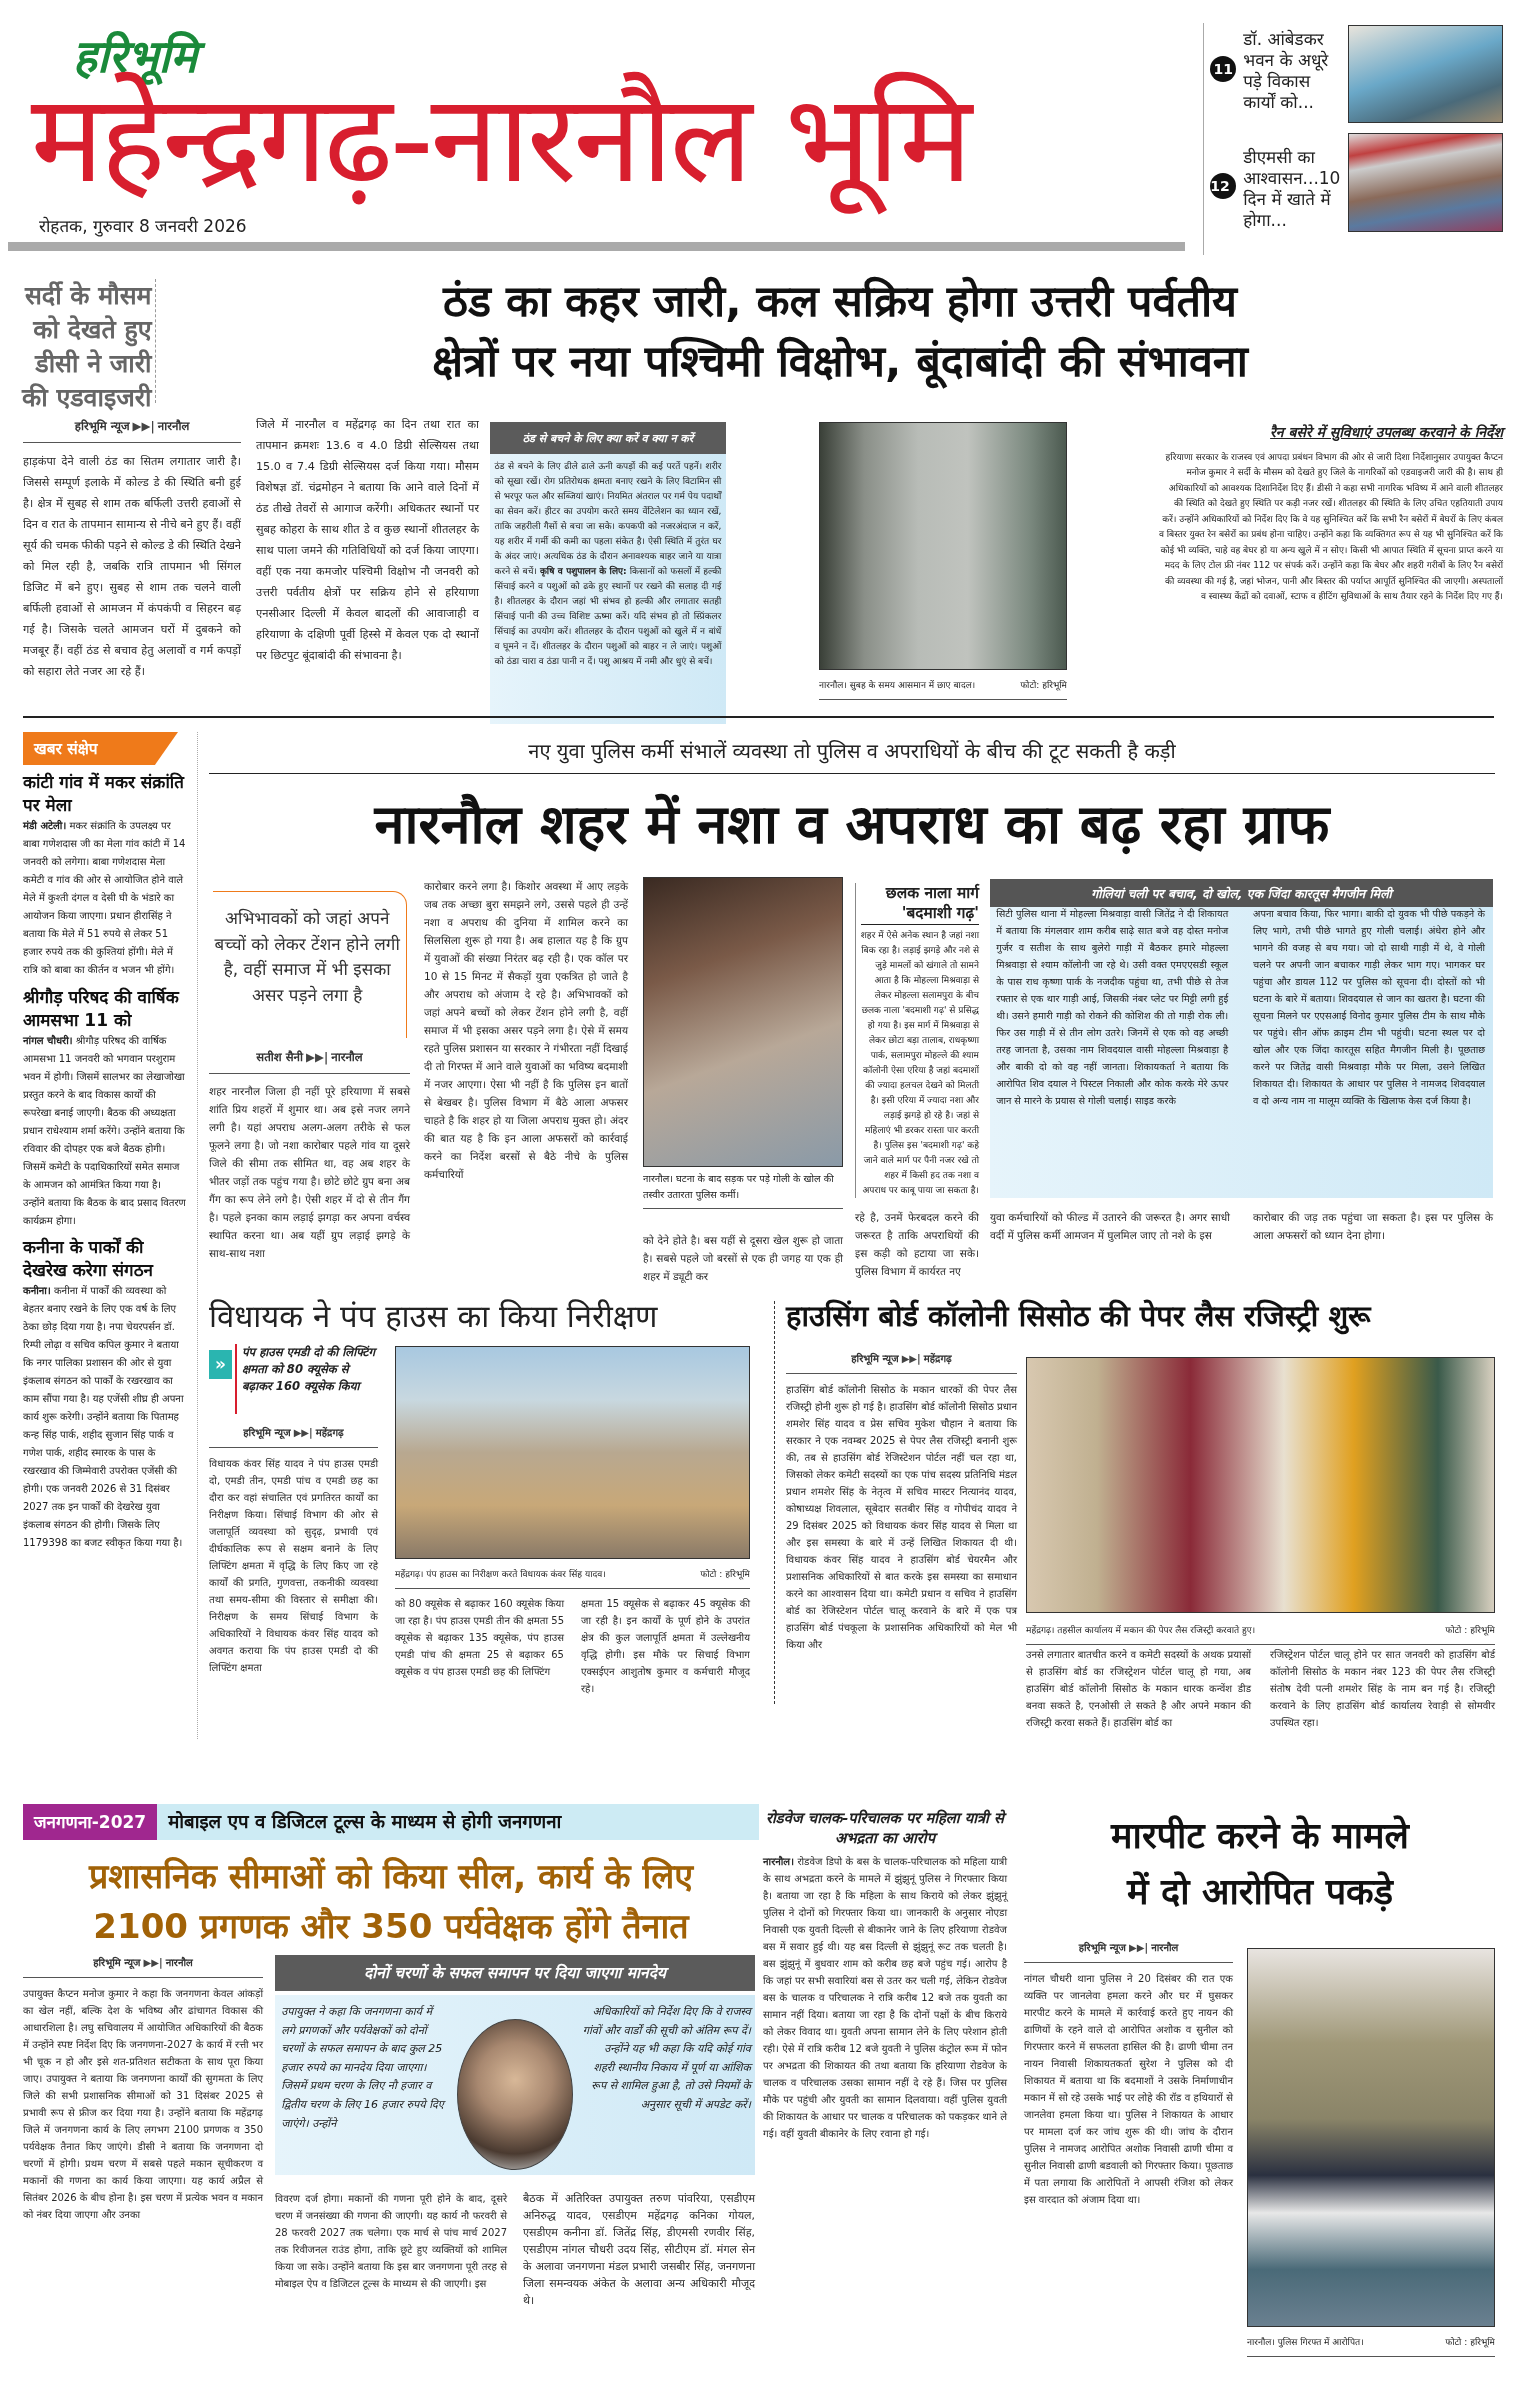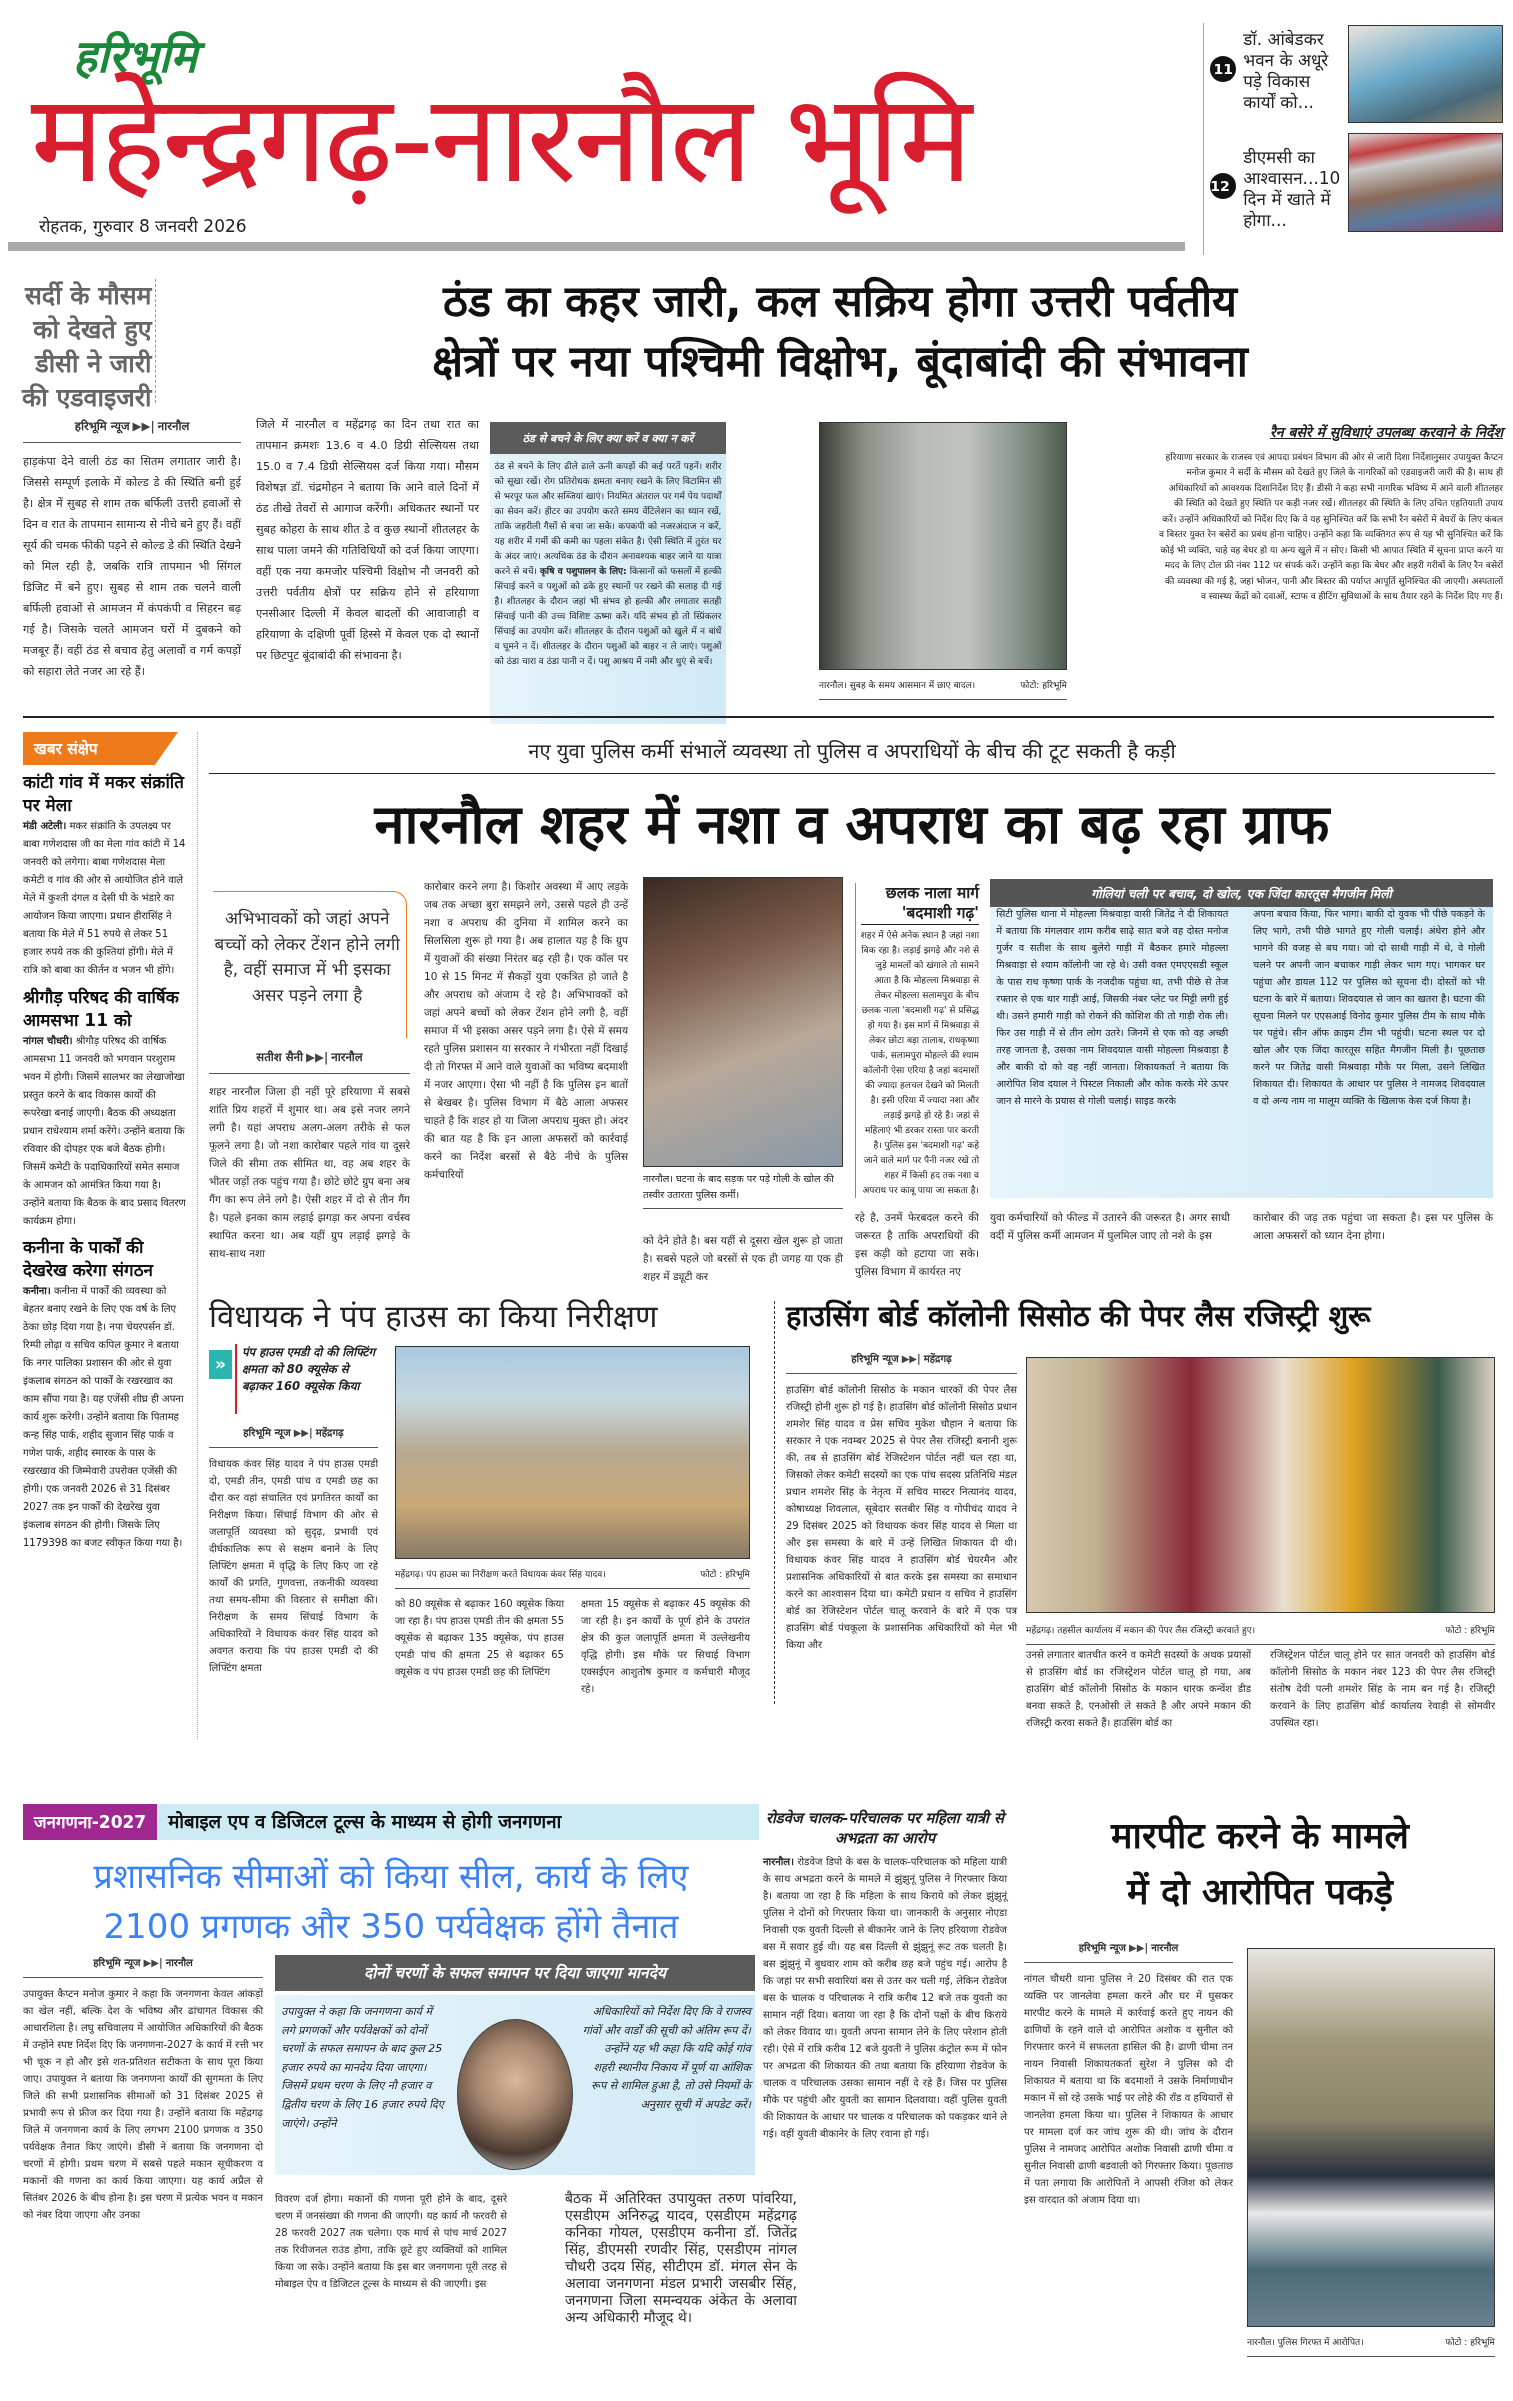--- a/index.html
+++ b/index.html
@@ -155,37 +155,37 @@
   <span>महेंद्रगढ़। तहसील कार्यालय में मकान की पेपर लैस रजिस्ट्री करवाते हुए।</span>
     <span>फोटो : हरिभूमि</span>
 </div>
 <div class="abs txt" style="left:1026px;top:1646px;width:225px;font-size:10px;line-height:17px;">उनसे लगातार बातचीत करने व कमेटी सदस्यों के अथक प्रयासों से हाउसिंग बोर्ड का रजिस्ट्रेशन पोर्टल चालू हो गया, अब हाउसिंग बोर्ड कॉलोनी सिसोठ के मकान धारक कन्वेंश डीड बनवा सकते है, एनओसी ले सकते है और अपने मकान की रजिस्ट्री करवा सकते हैं। हाउसिंग बोर्ड का</div>
 <div class="abs txt" style="left:1270px;top:1646px;width:225px;font-size:10px;line-height:17px;">रजिस्ट्रेशन पोर्टल चालू होने पर सात जनवरी को हाउसिंग बोर्ड कॉलोनी सिसोठ के मकान नंबर 123 की पेपर लैस रजिस्ट्री संतोष देवी पत्नी शमशेर सिंह के नाम बन गई है। रजिस्ट्री करवाने के लिए हाउसिंग बोर्ड कार्यालय रेवाड़ी से सोमवीर उपस्थित रहा।</div>
 
 <div class="abs" style="left:23px;top:1804px;width:736px;height:36px;background:#cdebf4;display:flex;align-items:center;">
   <div style="background:#a0278f;color:#fff;font-weight:bold;font-size:17px;padding:0 11px;height:36px;line-height:36px;">जनगणना-2027</div>
   <div style="font-size:18.6px;font-weight:bold;padding-left:11px;color:#111;white-space:nowrap;">मोबाइल एप व डिजिटल टूल्स के माध्यम से होगी जनगणना</div>
 </div>
-<div class="abs" style="left:23px;top:1851px;width:736px;font-size:34px;line-height:50px;font-weight:normal;color:#3b82f6;text-align:center;">
+<div class="abs" style="left:23px;top:1851px;width:736px;font-size:34px;line-height:50px;font-weight:bold;color:#a16207;text-align:center;">
   <div>प्रशासनिक सीमाओं को किया सील, कार्य के लिए</div>
   <div>2100 प्रगणक और 350 पर्यवेक्षक होंगे तैनात</div>
 </div>
 <div class="abs" style="left:23px;top:1955px;width:240px;">
   <div class="byline" style="font-size:10px;"><span>हरिभूमि न्यूज</span><span class="arr">▶▶|</span><span>नारनौल</span></div>
   <div class="txt" style="font-size:10px;line-height:17px;">उपायुक्त कैप्टन मनोज कुमार ने कहा कि जनगणना केवल आंकड़ों का खेल नहीं, बल्कि देश के भविष्य और ढांचागत विकास की आधारशिला है। लघु सचिवालय में आयोजित अधिकारियों की बैठक में उन्होंने स्पष्ट निर्देश दिए कि जनगणना-2027 के कार्य में रत्ती भर भी चूक न हो और इसे शत-प्रतिशत सटीकता के साथ पूरा किया जाए। उपायुक्त ने बताया कि जनगणना कार्यों की सुगमता के लिए जिले की सभी प्रशासनिक सीमाओं को 31 दिसंबर 2025 से प्रभावी रूप से फ्रीज कर दिया गया है। उन्होंने बताया कि महेंद्रगढ़ जिले में जनगणना कार्य के लिए लगभग 2100 प्रगणक व 350 पर्यवेक्षक तैनात किए जाएंगे। डीसी ने बताया कि जनगणना दो चरणों में होगी। प्रथम चरण में सबसे पहले मकान सूचीकरण व मकानों की गणना का कार्य किया जाएगा। यह कार्य अप्रैल से सितंबर 2026 के बीच होना है। इस चरण में प्रत्येक भवन व मकान को नंबर दिया जाएगा और उनका</div>
 </div>
 <div class="abs" style="left:275px;top:1955px;width:480px;height:221px;">
   <div class="grey-head" style="font-size:15.5px;padding:6.2px;background:#5b5b5b;">दोनों चरणों के सफल समापन पर दिया जाएगा मानदेय</div>
   <div class="abs blue-box" style="left:0;top:40px;width:480px;height:180px;"></div>
   <div class="abs" style="left:6.2px;top:48px;width:166px;font-size:11px;line-height:18.6px;font-style:italic;">उपायुक्त ने कहा कि जनगणना कार्य में लगे प्रगणकों और पर्यवेक्षकों को दोनों चरणों के सफल समापन के बाद कुल 25 हजार रुपये का मानदेय दिया जाएगा। जिसमें प्रथम चरण के लिए नौ हजार व द्वितीय चरण के लिए 16 हजार रुपये दिए जाएंगे। उन्होंने</div>
   <div class="abs" style="left:182px;top:64px;width:116px;height:151px;border-radius:50%;background:radial-gradient(circle at 50% 40%,#d8b898 0%,#a88870 35%,#4a3a30 70%,#e8eef0 100%);border:1.5px solid #444;"></div>
   <div class="abs" style="left:306px;top:48px;width:170px;font-size:11px;line-height:18.6px;font-style:italic;text-align:right;">अधिकारियों को निर्देश दिए कि वे राजस्व गांवों और वार्डों की सूची को अंतिम रूप दें। उन्होंने यह भी कहा कि यदि कोई गांव शहरी स्थानीय निकाय में पूर्ण या आंशिक रूप से शामिल हुआ है, तो उसे नियमों के अनुसार सूची में अपडेट करें।</div>
 </div>
 <div class="abs txt" style="left:275px;top:2190px;width:232px;font-size:10px;line-height:17px;">विवरण दर्ज होगा। मकानों की गणना पूरी होने के बाद, दूसरे चरण में जनसंख्या की गणना की जाएगी। यह कार्य नौ फरवरी से 28 फरवरी 2027 तक चलेगा। एक मार्च से पांच मार्च 2027 तक रिवीजनल राउंड होगा, ताकि छूटे हुए व्यक्तियों को शामिल किया जा सके। उन्होंने बताया कि इस बार जनगणना पूरी तरह से मोबाइल ऐप व डिजिटल टूल्स के माध्यम से की जाएगी। इस</div>
-<div class="abs txt" style="left:523px;top:2190px;width:232px;font-size:14px;line-height:17px;margin-left:42px;">बैठक में अतिरिक्त उपायुक्त तरुण पांवरिया, एसडीएम अनिरुद्ध यादव, एसडीएम महेंद्रगढ़ कनिका गोयल, एसडीएम कनीना डॉ. जितेंद्र सिंह, डीएमसी रणवीर सिंह, एसडीएम नांगल चौधरी उदय सिंह, सीटीएम डॉ. मंगल सेन के अलावा जनगणना मंडल प्रभारी जसबीर सिंह, जनगणना जिला समन्वयक अंकेत के अलावा अन्य अधिकारी मौजूद थे।</div>
+<div class="abs txt" style="left:523px;top:2190px;width:232px;font-size:11px;line-height:17px;">बैठक में अतिरिक्त उपायुक्त तरुण पांवरिया, एसडीएम अनिरुद्ध यादव, एसडीएम महेंद्रगढ़ कनिका गोयल, एसडीएम कनीना डॉ. जितेंद्र सिंह, डीएमसी रणवीर सिंह, एसडीएम नांगल चौधरी उदय सिंह, सीटीएम डॉ. मंगल सेन के अलावा जनगणना मंडल प्रभारी जसबीर सिंह, जनगणना जिला समन्वयक अंकेत के अलावा अन्य अधिकारी मौजूद थे।</div>
 
 <div class="abs" style="left:763px;top:1808px;width:244px;">
   <div style="font-weight:bold;font-style:italic;font-size:14.7px;line-height:20px;text-align:center;margin-bottom:4.6px;">रोडवेज चालक-परिचालक पर महिला यात्री से अभद्रता का आरोप</div>
   <div class="txt" style="font-size:10px;line-height:17px;"><span class="bold">नारनौल।</span> <span>रोडवेज डिपो के बस के चालक-परिचालक को महिला यात्री के साथ अभद्रता करने के मामले में झुंझुनूं पुलिस ने गिरफ्तार किया है। बताया जा रहा है कि महिला के साथ किराये को लेकर झुंझुनूं पुलिस ने दोनों को गिरफ्तार किया था। जानकारी के अनुसार नोएडा निवासी एक युवती दिल्ली से बीकानेर जाने के लिए हरियाणा रोडवेज बस में सवार हुई थी। यह बस दिल्ली से झुंझुनूं रूट तक चलती है। बस झुंझुनूं में बुधवार शाम को करीब छह बजे पहुंच गई। आरोप है कि जहां पर सभी सवारियां बस से उतर कर चली गई, लेकिन रोडवेज बस के चालक व परिचालक ने रात्रि करीब 12 बजे तक युवती का सामान नहीं दिया। बताया जा रहा है कि दोनों पक्षों के बीच किराये को लेकर विवाद था। युवती अपना सामान लेने के लिए परेशान होती रही। ऐसे में रात्रि करीब 12 बजे युवती ने पुलिस कंट्रोल रूम में फोन पर अभद्रता की शिकायत की तथा बताया कि हरियाणा रोडवेज के चालक व परिचालक उसका सामान नहीं दे रहे हैं। जिस पर पुलिस मौके पर पहुंची और युवती का सामान दिलवाया। वहीं पुलिस युवती की शिकायत के आधार पर चालक व परिचालक को पकड़कर थाने ले गई। वहीं युवती बीकानेर के लिए रवाना हो गई।</span></div>
 </div>
 
 <div class="abs" style="left:1022px;top:1808px;width:476px;font-size:36px;line-height:56px;font-weight:bold;color:#111;text-align:center;">
   <div>मारपीट करने के मामले</div>
   <div>में दो आरोपित पकड़े</div>
 </div>

